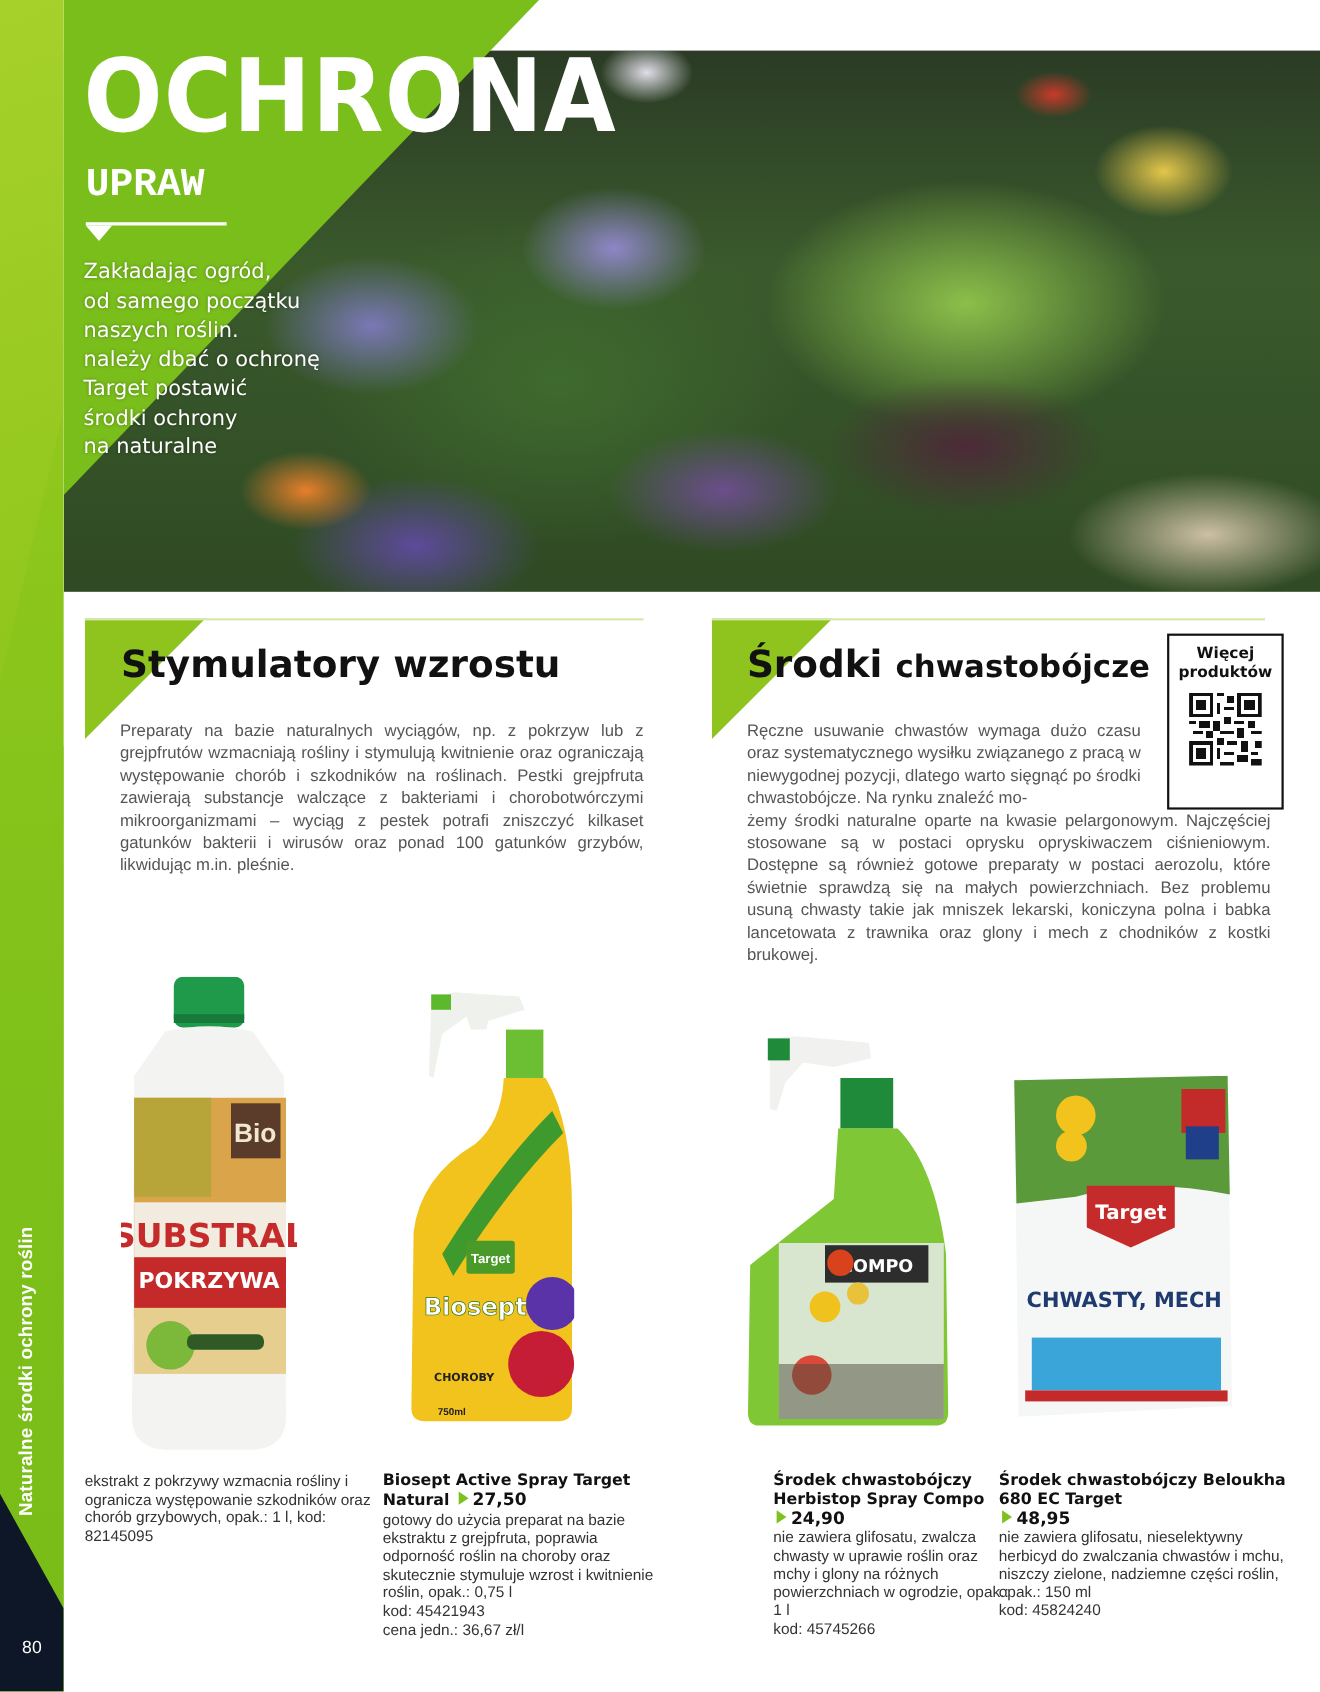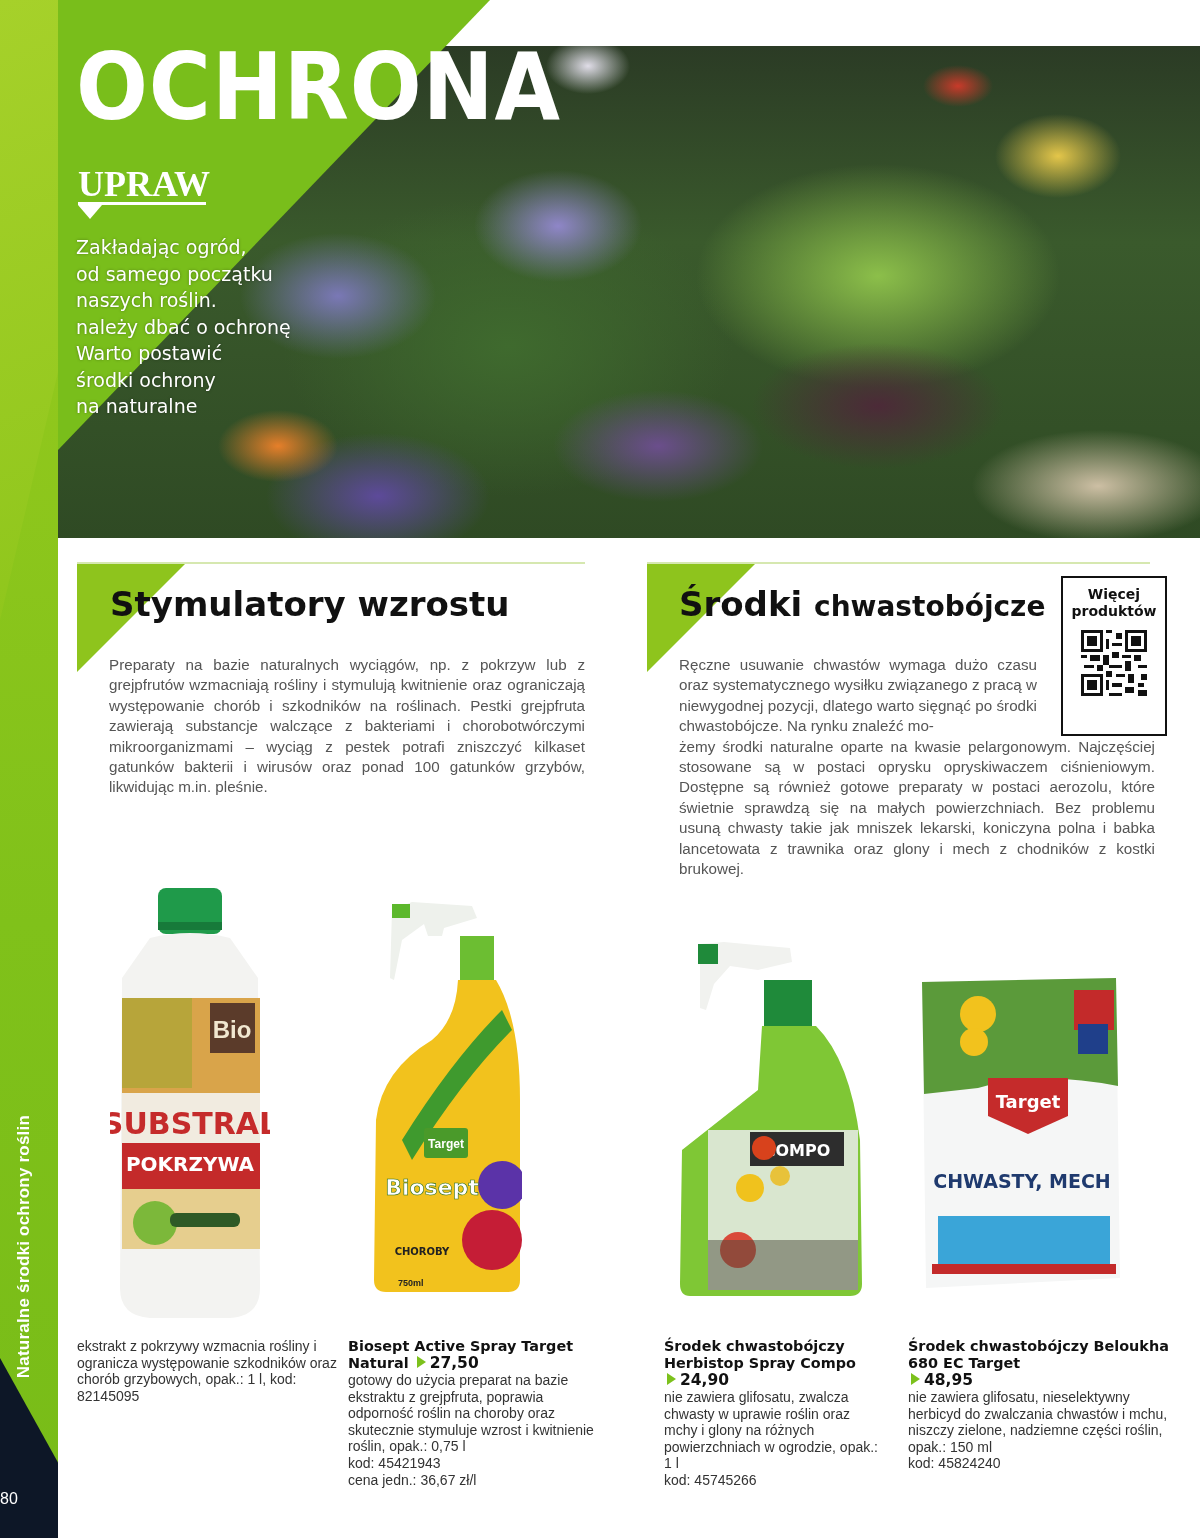--- a/index.html
+++ b/index.html
@@ -22,21 +22,21 @@
     background: #0d1727;
     clip-path: polygon(0 0, 100% 58%, 100% 100%, 0 100%);
   }
   .side-stripe .side-label {
     position: absolute; left: 14px; bottom: 160px;
     writing-mode: vertical-rl; transform: rotate(180deg);
     color: #ffffff; font-weight: bold; font-size: 17px; letter-spacing: 0.2px;
     white-space: nowrap;
   }
   .side-stripe .page-number {
-    position: absolute; left: 0; width: 58px; bottom: 30px; 
+    position: absolute; left: 0; width: 58px; bottom: 30px; text-align: center;
     color: #ffffff; font-size: 16px;
   }
 
   
   .hero { position: absolute; left: 58px; top: 0; width: 1142px; height: 678px; overflow: hidden; background: #ffffff; }
   .hero .photo {
     position: absolute; left: 0; top: 46px; width: 1142px; height: 492px;
     background:
       radial-gradient(ellipse 60px 40px at 530px 20px, #e0dde8 0%, transparent 70%),
       radial-gradient(ellipse 90px 60px at 1000px 110px, #e4c64a 0%, transparent 70%),
@@ -57,22 +57,22 @@
     background: #79be1b;
     clip-path: polygon(0 0, 432px 0, 0 450px);
   }
   .hero .title-main {
     position: absolute; left: 18px; top: 42px;
     font-family: "DejaVu Sans", sans-serif; font-weight: bold;
     font-size: 92px; letter-spacing: 1px; color: #ffffff; line-height: 1;
     transform: scaleX(0.92); transform-origin: left top;
   }
   .hero .title-sub {
-    position: absolute; left: 20px; top: 166px;
-    font-family: Liberation Serif, serif; font-weight: bold;
+    position: absolute; left: 20px; top: 150px;
+    font-family: Liberation Mono, monospace; font-weight: bold;
     font-size: 36px; color: #ffffff; line-height: 1;
   }
   .hero .title-rule {
     position: absolute; left: 20px; top: 202px; width: 128px; height: 3px; background: #ffffff;
   }
   .hero .title-arrow {
     position: absolute; left: 20px; top: 205px; width: 0; height: 0;
     border-left: 12px solid transparent; border-right: 12px solid transparent; border-top: 14px solid #ffffff;
   }
   .hero .intro {
@@ -123,21 +123,21 @@
   .product-info .p-name { font-family: "DejaVu Sans", sans-serif; font-weight: bold; font-size: 14.4px; line-height: 17px; color: #111; }
   .product-info .p-price { font-family: "DejaVu Sans", sans-serif; font-weight: bold; font-size: 15.5px; color: #111; white-space: nowrap; }
   .product-info .p-price .tri {
     display: inline-block; width: 0; height: 0; border-top: 6px solid transparent; border-bottom: 6px solid transparent;
     border-left: 9px solid #7cc11c; margin: 0 4px 0 3px; vertical-align: 0px;
   }
   .product-info .p-desc { font-size: 14px; line-height: 16.6px; color: #333; }
 
   .p1-info { left: 77px; width: 270px; }
   .p2-info { left: 348px; width: 250px; }
-  .p3-info { left: 664px; width: 220px; }
+  .p3-info { left: 703px; width: 220px; }
   .p4-info { left: 908px; width: 270px; }
 </style>
 </head>
 <body>
 
 <div class="side-stripe">
   <div class="diag-light"></div>
   <div class="side-label">Naturalne środki ochrony roślin</div>
   <div class="dark-corner"></div>
   <div class="page-number">80</div>
@@ -148,21 +148,21 @@
   <div class="green-wedge"></div>
   <div class="title-main">OCHRONA</div>
   <div class="title-sub">UPRAW</div>
   <div class="title-rule"></div>
   <div class="title-arrow"></div>
   <div class="intro">
     <div>Zakładając ogród,</div>
     <div>od samego początku</div>
     <div>naszych roślin.</div>
     <div>należy dbać o ochronę</div>
-    <div>Warto postawić</div>
+    <div>Target postawić</div>
     <div>środki ochrony</div>
     <div>na naturalne</div>
   </div>
 </div>
 
 <div class="section sec-left">
   <div class="corner"></div>
   <div class="top-line"></div>
   <h2 class="section-title">Stymulatory wzrostu</h2>
   <p class="body">Preparaty na bazie naturalnych wyciągów, np. z pokrzyw lub z grejpfrutów wzmacniają rośliny i stymulują kwitnienie oraz ograniczają występowanie chorób i szkodników na roślinach. Pestki grejpfruta zawierają substancje walczące z bakteriami i chorobotwórczymi mikroorganizmami – wyciąg z pestek potrafi zniszczyć kilkaset gatunków bakterii i wirusów oraz ponad 100 gatunków grzybów, likwidując m.in. pleśnie.</p>

